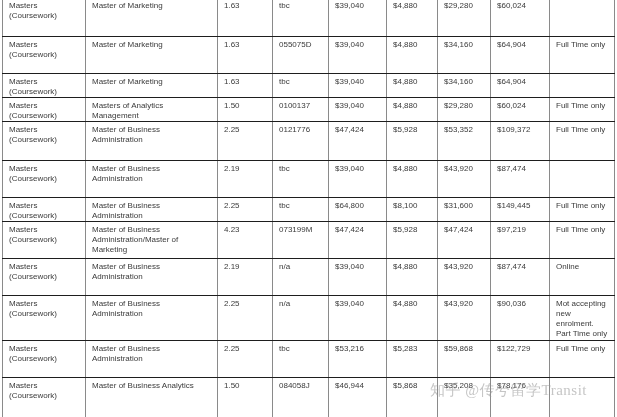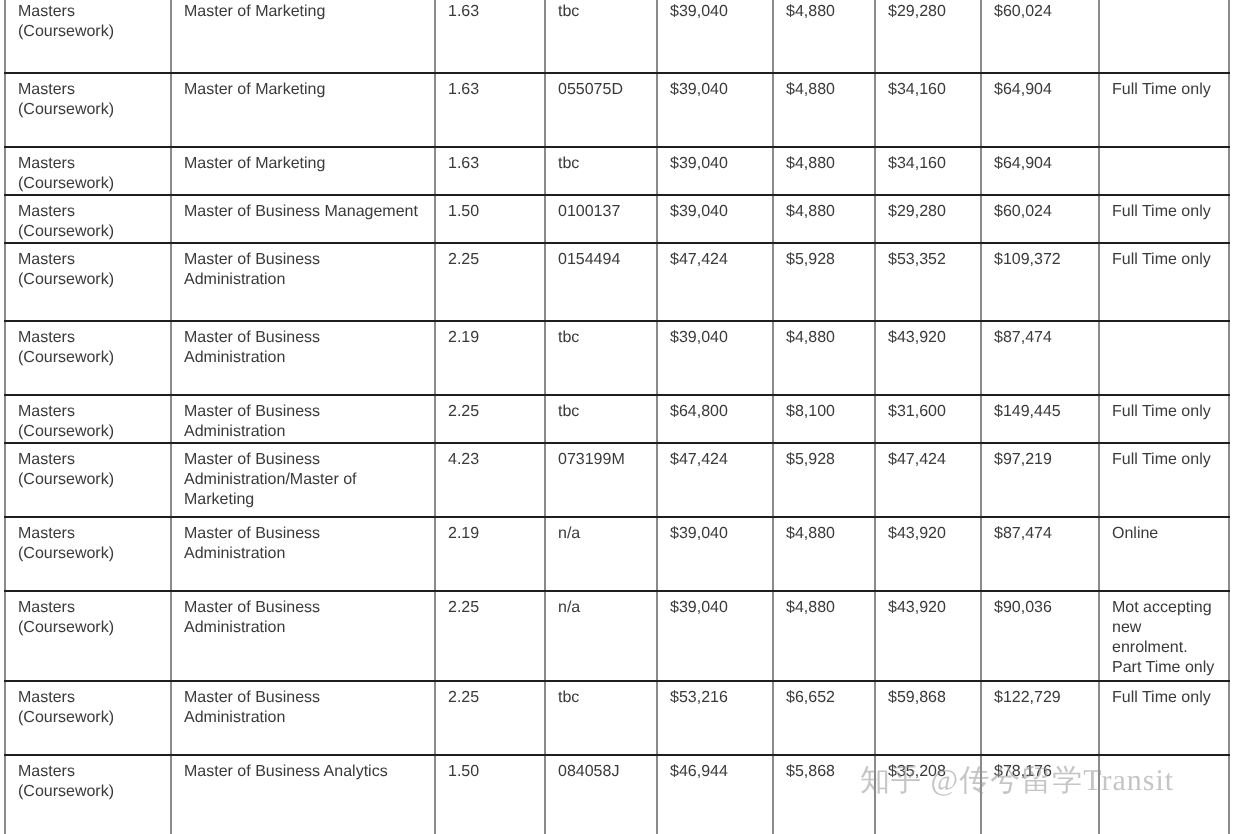--- a/index.html
+++ b/index.html
@@ -71,34 +71,34 @@
         <td>1.63</td>
         <td>tbc</td>
         <td>$39,040</td>
         <td>$4,880</td>
         <td>$34,160</td>
         <td>$64,904</td>
         <td></td>
       </tr>
       <tr style="height: 24px;">
         <td>Masters (Coursework)</td>
-        <td>Master of Business Management</td>
+        <td>Masters of Analytics Management</td>
         <td>1.50</td>
         <td>0100137</td>
         <td>$39,040</td>
         <td>$4,880</td>
         <td>$29,280</td>
         <td>$60,024</td>
         <td>Full Time only</td>
       </tr>
       <tr style="height: 39px;">
         <td>Masters (Coursework)</td>
         <td>Master of Business Administration</td>
         <td>2.25</td>
-        <td>0154494</td>
+        <td>0121776</td>
         <td>$47,424</td>
         <td>$5,928</td>
         <td>$53,352</td>
         <td>$109,372</td>
         <td>Full Time only</td>
       </tr>
       <tr style="height: 37px;">
         <td>Masters (Coursework)</td>
         <td>Master of Business Administration</td>
         <td>2.19</td>
@@ -152,21 +152,21 @@
         <td>$43,920</td>
         <td>$90,036</td>
         <td>Mot accepting new enrolment. Part Time only</td>
       </tr>
       <tr style="height: 37px;">
         <td>Masters (Coursework)</td>
         <td>Master of Business Administration</td>
         <td>2.25</td>
         <td>tbc</td>
         <td>$53,216</td>
-        <td>$6,652</td>
+        <td>$5,283</td>
         <td>$59,868</td>
         <td>$122,729</td>
         <td>Full Time only</td>
       </tr>
       <tr style="height: 42px;">
         <td>Masters (Coursework)</td>
         <td>Master of Business Analytics</td>
         <td>1.50</td>
         <td>084058J</td>
         <td>$46,944</td>

